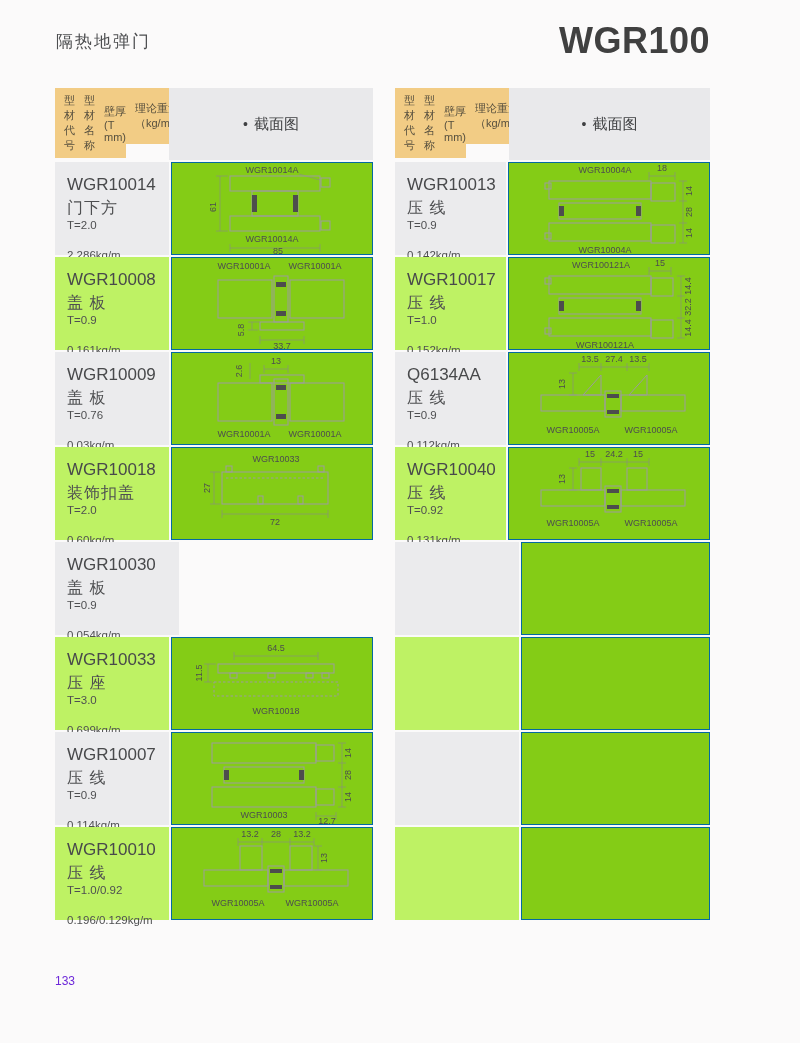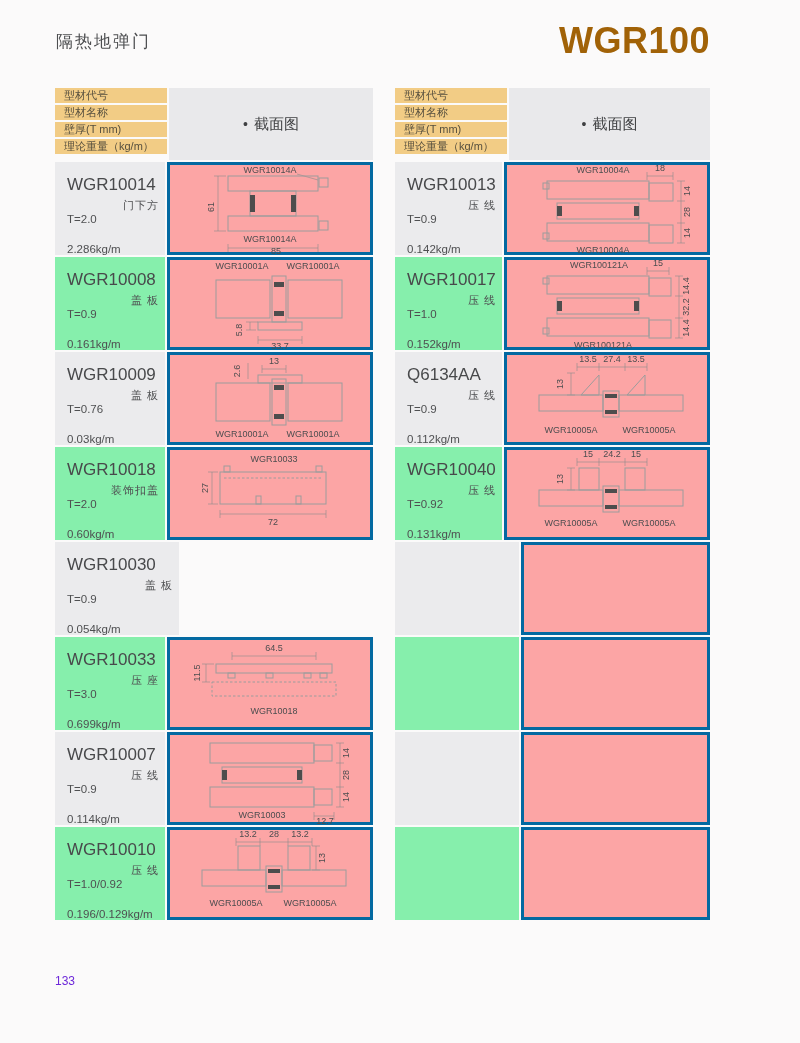--- a/index.html
+++ b/index.html
@@ -3,45 +3,45 @@
 <meta charset="utf-8">
 <style>
   html,body{margin:0;padding:0;}
   body{
     width:800px;height:1043px;position:relative;
     background:#fbfafa;
     font-family:"Liberation Sans","DejaVu Sans",sans-serif;
     color:#4e4f51;overflow:hidden;
   }
   .page-title{position:absolute;left:56px;top:30px;font-size:17px;letter-spacing:2px;color:#4d4e50;}
-  .model{position:absolute;right:90px;top:20px;font-size:36px;font-weight:bold;color:#a16207;letter-spacing:0.5px;}
+  .model{position:absolute;right:90px;top:20px;font-size:36px;font-weight:bold;color:#404040;letter-spacing:0.5px;}
   .pagenum{position:absolute;left:55px;top:974px;font-size:12px;color:#6d28d9;}
 
   .tbl{position:absolute;top:88px;}
   .tbl.left{left:55px;width:318px;}
   .tbl.right{left:395px;width:315px;}
 
   .thead{display:flex;height:72px;margin-bottom:2px;}
-  .hleft{width:112px;display:flex;flex-direction:column;margin-right:2px;}
+  .hleft{width:112px;display:flex;flex-direction:row;margin-right:2px;}
   .hcell{background:#f2cc85;flex:1;font-size:11px;display:flex;align-items:center;
          padding-left:9px;color:#564f3e;margin-bottom:2px;}
   .hcell:last-child{margin-bottom:16px;}
   .hright{flex:1;background:#e9e9eb;display:flex;align-items:center;justify-content:center;
           font-size:15px;color:#3f4042;}
   .hright .bullet{font-size:14px;margin-right:6px;}
 
   .row{display:flex;height:93px;margin-bottom:2px;}
   .lcell{width:124px;margin-right:2px;padding:13px 6px 0 12px;box-sizing:border-box;}
   .lcell.gray{background:#ebebed;}
-  .lcell.yellow{background:#86efac;}
+  .lcell.yellow{background:#bef264;}
   .code{font-size:17px;color:#48494b;}
-  .pname{font-size:11px;margin-top:3px;letter-spacing:1px;text-align:right;}
+  .pname{font-size:16px;margin-top:3px;letter-spacing:1px;}
   .pth{font-size:11.5px;}
   .pwt{font-size:11.5px;margin-top:18px;}
-  .dcell{flex:1;background:#fca5a5;border:3px solid #0369a1;display:flex;
+  .dcell{flex:1;background:#84cc16;border:1px solid #0369a1;display:flex;
          align-items:center;justify-content:center;}
 
   svg{overflow:visible;}
   .p{fill:none;stroke:#9c9c9c;stroke-width:1;}
   .pd{fill:none;stroke:#9c9c9c;stroke-width:1;stroke-dasharray:2.5 2;}
   .bk{fill:#4d4d4d;stroke:none;}
   .dl{stroke:#8a8a8a;stroke-width:0.6;fill:none;}
   text.dt{font-size:9px;fill:#4c4d4f;}
   text.lb{font-size:9px;fill:#4c4d4f;}
 </style>

